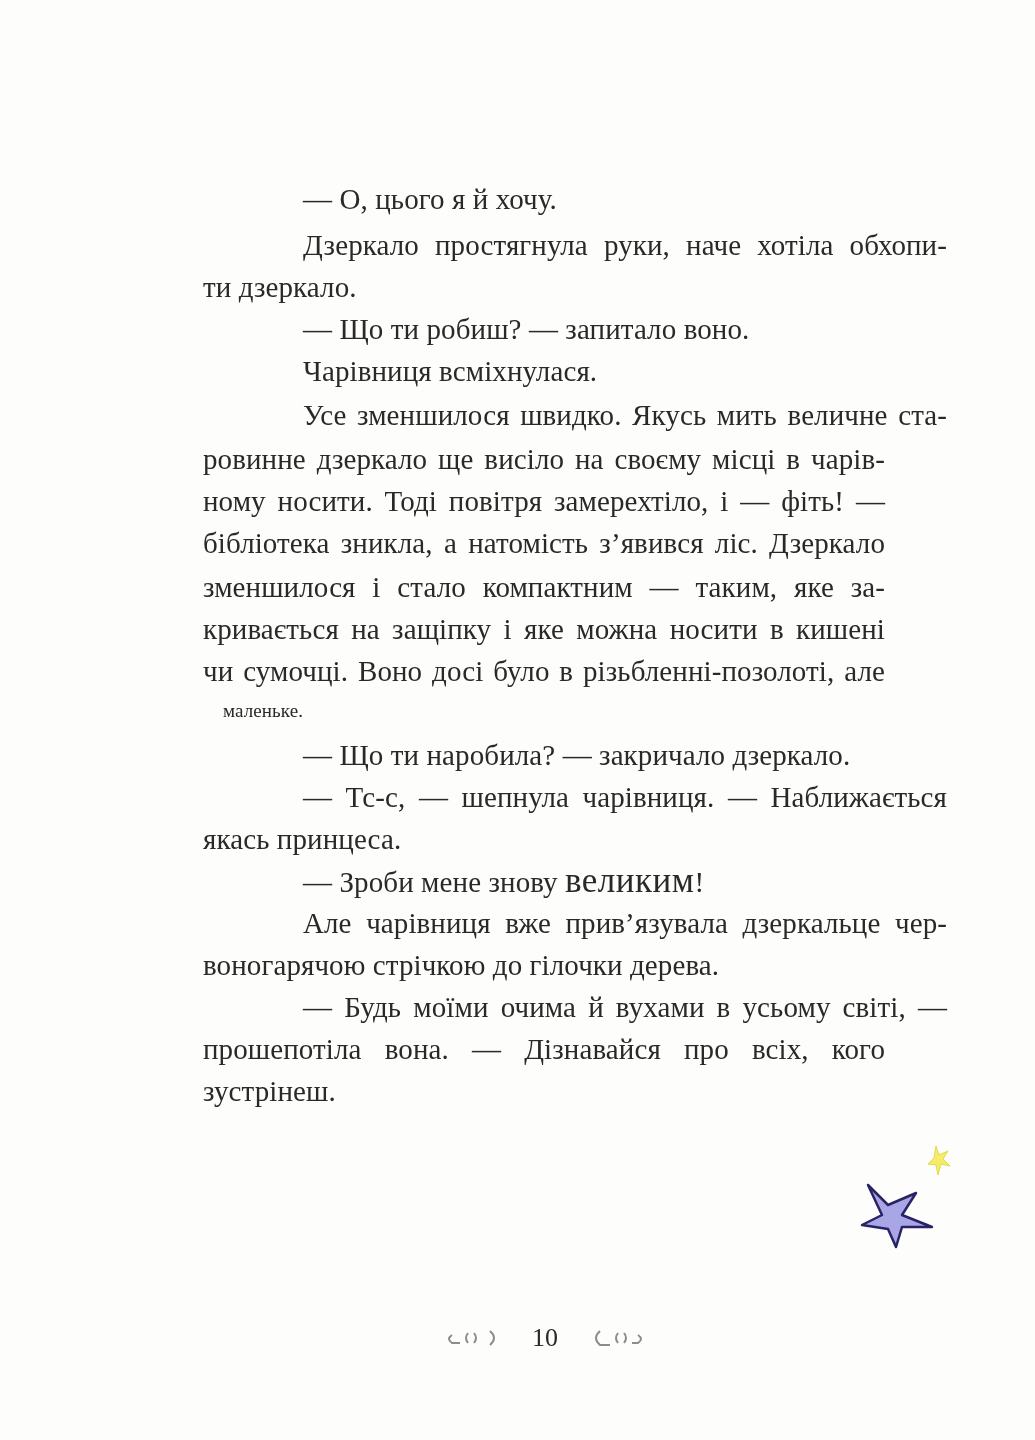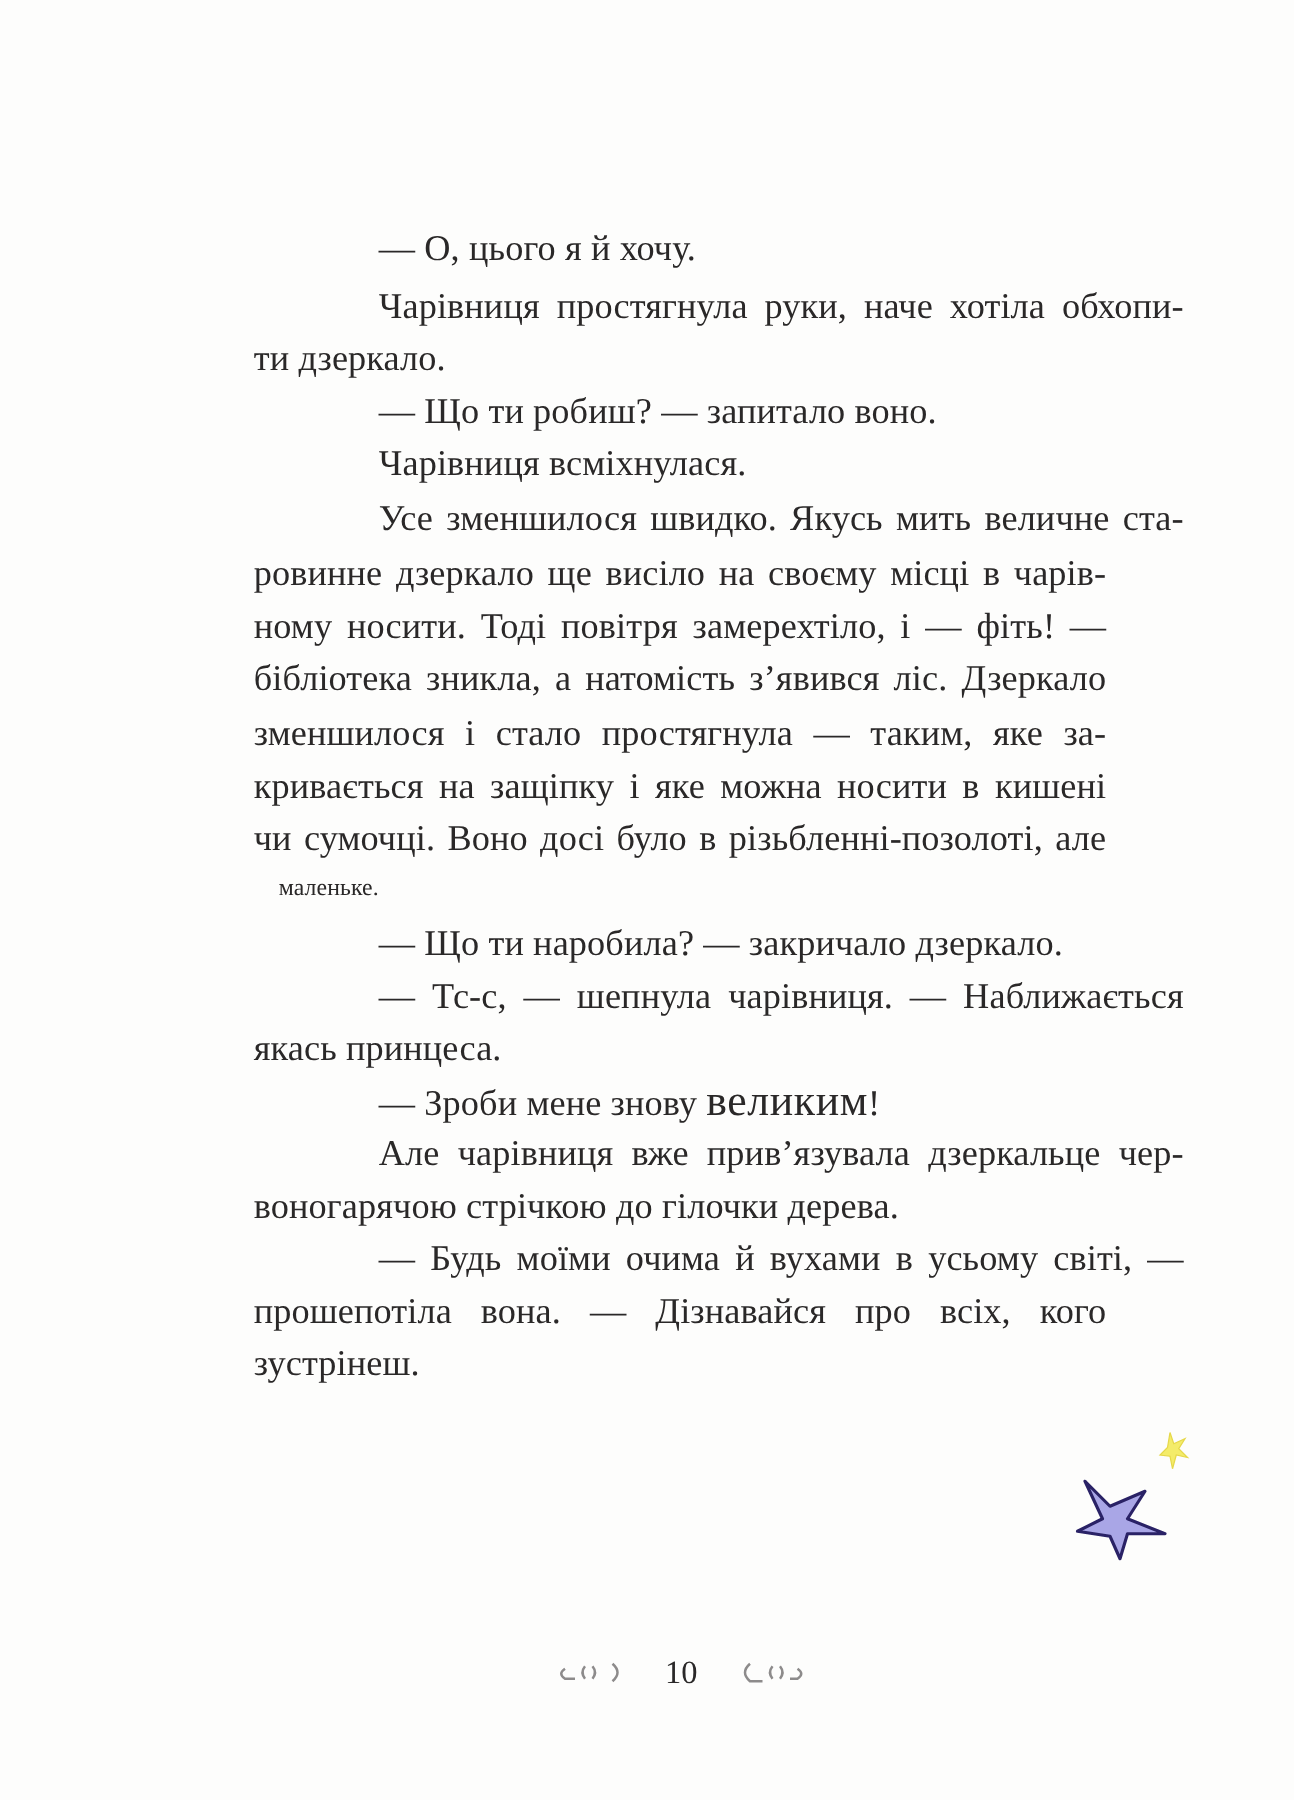--- a/index.html
+++ b/index.html
@@ -81,31 +81,31 @@
       height: 22px;
     }
   </style>
 </head>
 <body>
 
 <div class="page">
 
   <div class="text-block">
     <div class="line indent" style="top:0px">— О, цього я й хочу.</div>
-    <div class="line indent justify" style="top:46px">Чарівниця простягнула руки, наче хотіла обхопи-</div>
+    <div class="line indent justify" style="top:46px">Дзеркало простягнула руки, наче хотіла обхопи-</div>
     <div class="line" style="top:88px">ти дзеркало.</div>
     <div class="line indent" style="top:130px">— Що ти робиш? — запитало воно.</div>
     <div class="line indent" style="top:172px">Чарівниця всміхнулася.</div>
     <div class="line indent justify" style="top:216px">Усе зменшилося швидко. Якусь мить величне ста-</div>
     <div class="line justify" style="top:260px">ровинне дзеркало ще висіло на своєму місці в чарів-</div>
     <div class="line justify" style="top:302px">
       <span>ному носити. Тоді повітря замерехтіло, і — </span><span class="em-italic">фіть</span><span>! —</span>
     </div>
     <div class="line justify" style="top:344px">бібліотека зникла, а натомість з’явився ліс. Дзеркало</div>
-    <div class="line justify" style="top:388px">зменшилося і стало простягнула — таким, яке за-</div>
+    <div class="line justify" style="top:388px">зменшилося і стало компактним — таким, яке за-</div>
     <div class="line justify" style="top:430px">кривається на защіпку і яке можна носити в кишені</div>
     <div class="line justify" style="top:472px">чи сумочці. Воно досі було в різьбленні-позолоті, але</div>
     <div class="line small" style="top:512px">маленьке.</div>
     <div class="line indent" style="top:556px">— Що ти наробила? — закричало дзеркало.</div>
     <div class="line indent justify" style="top:598px">— Тс-с, — шепнула чарівниця. — Наближається</div>
     <div class="line" style="top:640px">якась принцеса.</div>
     <div class="line indent" style="top:682px">
       <span>— Зроби мене знову </span><span class="big-word">великим</span><span>!</span>
     </div>
     <div class="line indent justify" style="top:724px">Але чарівниця вже прив’язувала дзеркальце чер-</div>

